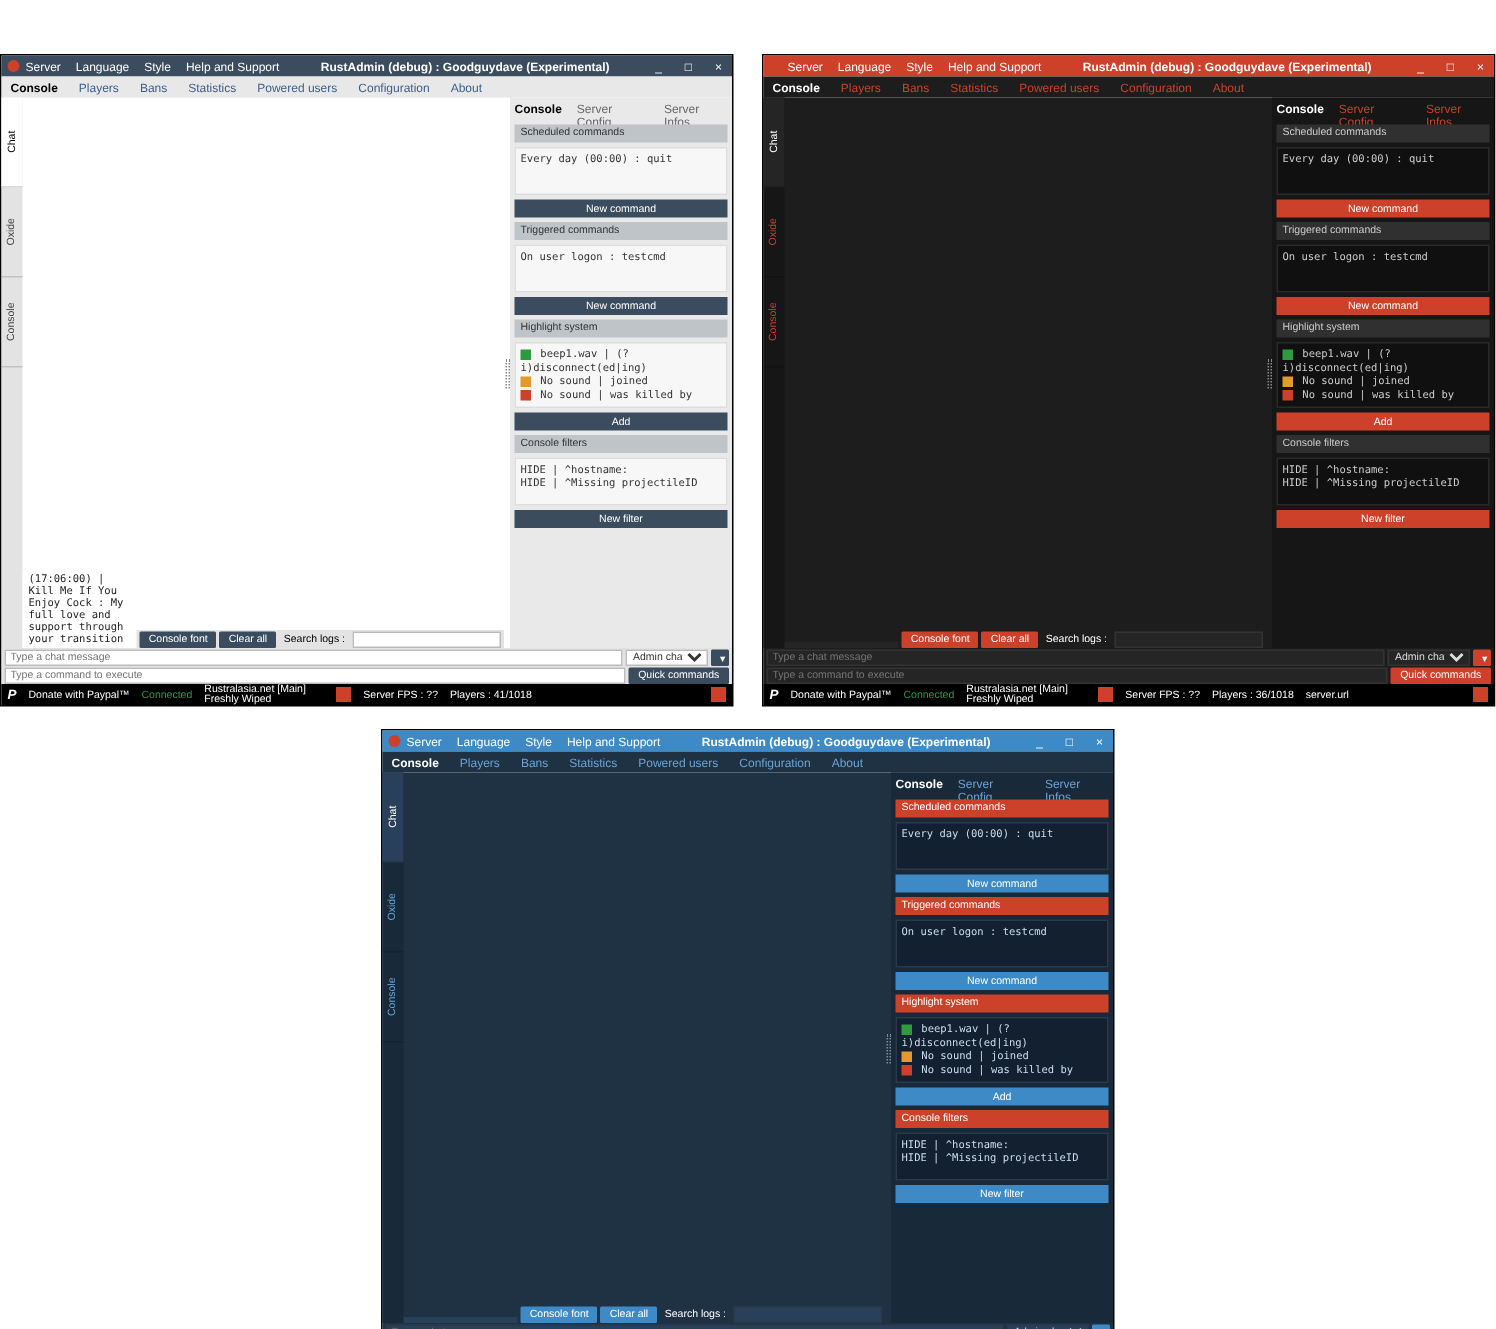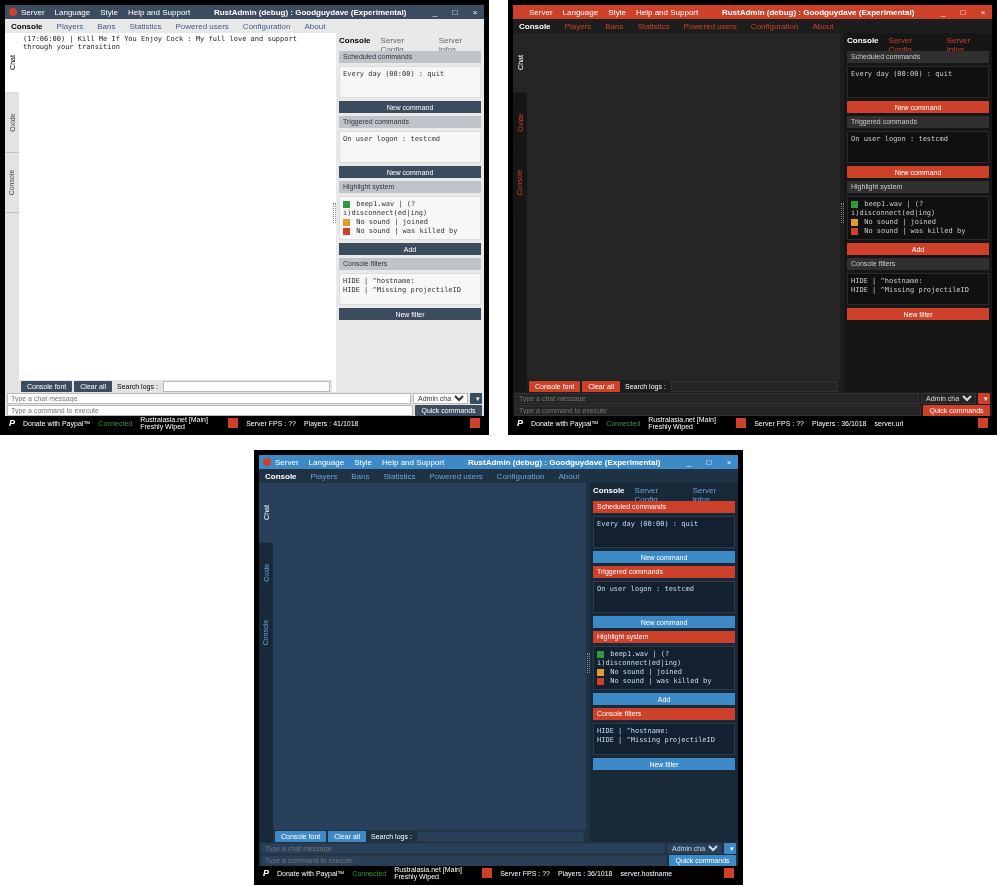--- a/index.html
+++ b/index.html
@@ -1,31 +1,31 @@
 <!DOCTYPE html>
 <html><head>
 <meta charset="utf-8">
 <style>
   * { box-sizing: border-box; margin: 0; padding: 0; }
   body { background: #fff; font-family: Arial, sans-serif; font-size: 8px; width: 997px; height: 886px; position: relative; }
-  .app { position: absolute; display: flex; flex-direction: column; border: 5px solid #000000; }
+  .app { position: absolute; display: flex; flex-direction: column; border: 1px solid #000000; margin-top: 36px; }
   .titlebar { height: 14px; display: flex; align-items: center; padding: 0 4px; font-size: 8px; color: #fff; }
   .tbar-circle { width: 8px; height: 8px; border-radius: 50%; background: #cd412b; margin-right: 4px; flex-shrink: 0; }
   .tbar-menu { display: flex; gap: 10px; }
   .tbar-menu span { cursor: pointer; }
   .tbar-title { margin-left: auto; font-weight: bold; }
   .tbar-ctrl { margin-left: auto; display: flex; gap: 10px; }
   .tbar-ctrl span { width: 10px; text-align: center; cursor: pointer; }
   .navbar { height: 14px; display: flex; align-items: center; padding: 0 6px; gap: 14px; font-size: 8px; }
   .navbar .active { font-weight: bold; }
   .content { flex: 1; display: flex; min-height: 0; }
   .side-tabs { width: 14px; display: flex; flex-direction: column; }
   .stab { flex: 0 0 auto; height: 60px; display: flex; align-items: center; justify-content: center; font-size: 7px; border-bottom: 1px solid rgba(0,0,0,.15); cursor: pointer; }
   .stab span { transform: rotate(-90deg); white-space: nowrap; }
-  .main-area { flex: 1; position: relative; display: flex; flex-direction: column; }
+  .main-area { flex: 1; position: relative; display: flex; flex-direction: row; align-items: flex-end; }
   .console-out { flex: 1; padding: 2px 4px; font-family: monospace; font-size: 7px; overflow: hidden; }
   .btns-row { display: flex; gap: 2px; height: 12px; align-items: center; padding: 0 2px; }
   .btn-sm { height: 11px; padding: 0 6px; font-size: 7px; border: none; cursor: pointer; border-radius: 1px; }
   .search-fld { flex: 1; height: 11px; font-size: 7px; padding: 0 3px; }
   .lbl-sl { font-size: 7px; padding: 0 3px; }
   .right-panel { width: 148px; display: flex; flex-direction: column; padding: 3px; gap: 3px; overflow: hidden; }
   .rp-tabs { display: flex; gap: 10px; font-size: 8px; height: 12px; }
   .section-hdr { height: 12px; font-size: 7px; padding: 2px 4px; }
   .section-body { min-height: 32px; padding: 3px; font-family: monospace; font-size: 7px; line-height: 9px; }
   .action-btn { height: 12px; width: 100%; font-size: 7px; border: none; cursor: pointer; }

